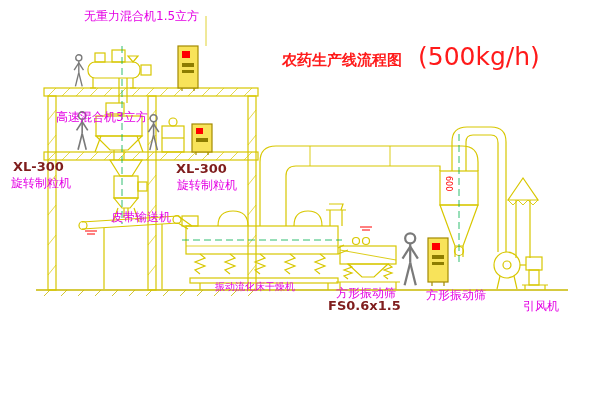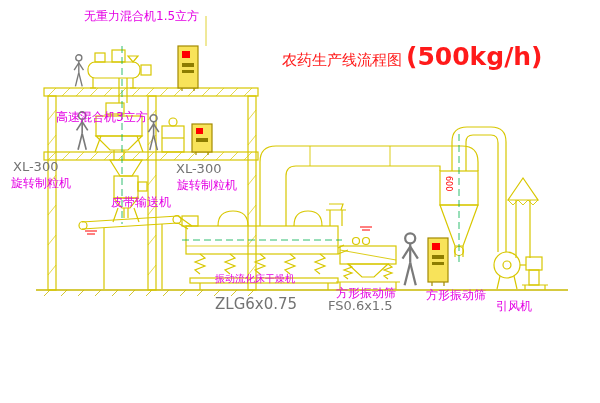--- a/index.html
+++ b/index.html
@@ -2,24 +2,24 @@
 <html><head>
 <meta charset="utf-8">
 <style>
   *{margin:0;padding:0;box-sizing:border-box}
   html,body{background:#ffffff}
   body{font-family:"DejaVu Sans",sans-serif}
   #canvas{position:relative;width:600px;height:403px;background:#ffffff;overflow:hidden}
   #art{position:absolute;left:0;top:0}
   .lbl{position:absolute;white-space:nowrap;line-height:1}
   .m{color:#e400e4;font-size:12px}
-  .g{color:#737373;font-weight:normal;font-size:13px}
+  .g{color:#7f1d1d;font-weight:bold;font-size:13px}
   .title{position:absolute;color:#ff1a1a;display:flex;align-items:baseline;white-space:nowrap}
-  .t-cn{font-size:15px;font-weight:normal}
-  .t-cap{font-size:25px;margin-left:4px;font-weight:bold}
+  .t-cn{font-size:15px;font-weight:bold}
+  .t-cap{font-size:25px;margin-left:16px;font-weight:normal}
   .vert{transform:rotate(90deg);transform-origin:left top}
 </style>
 </head>
 <body>
 
 <div id="canvas">
 
   <svg id="art" width="600" height="403" viewBox="0 0 600 403">
     <defs>
       <g id="person" stroke="#7a7a7a" fill="none" stroke-width="1.6">
@@ -195,26 +195,25 @@
 
   <div class="lbl m" style="left:84px;top:10px">无重力混合机1.5立方</div>
   <div class="lbl m" style="left:56px;top:111px">高速混合机3立方</div>
 
   <div class="lbl g" style="left:13px;top:160px">XL-300</div>
   <div class="lbl m" style="left:11px;top:177px">旋转制粒机</div>
 
   <div class="lbl g" style="left:176px;top:162px">XL-300</div>
   <div class="lbl m" style="left:177px;top:179px">旋转制粒机</div>
 
-  <div class="lbl m" style="left:111px;top:196px">皮带输送机</div>
-
-  <div class="lbl m" style="left:215px;top:274px;font-size:10px">振动流化床干燥机</div>
-  <div class="lbl g" style="left:215px;top:297px;font-size:15px">ZLG6x0.75</div>
+  <div class="lbl m" style="left:111px;top:211px">皮带输送机</div>
+
+  <div class="lbl m" style="left:215px;top:282px;font-size:10px">振动流化床干燥机</div>
 
   <div class="lbl m" style="left:336px;top:287px">方形振动筛</div>
   <div class="lbl g" style="left:328px;top:299px">FS0.6x1.5</div>
 
   <div class="lbl m" style="left:426px;top:289px">方形振动筛</div>
-  <div class="lbl m" style="left:496px;top:300px">引风机</div>
+  <div class="lbl m" style="left:523px;top:300px">引风机</div>
 
   <div class="lbl vert" style="left:452px;top:176px;color:#ff0000;font-size:8px">600</div>
 
 </div>
 
 </body></html>

